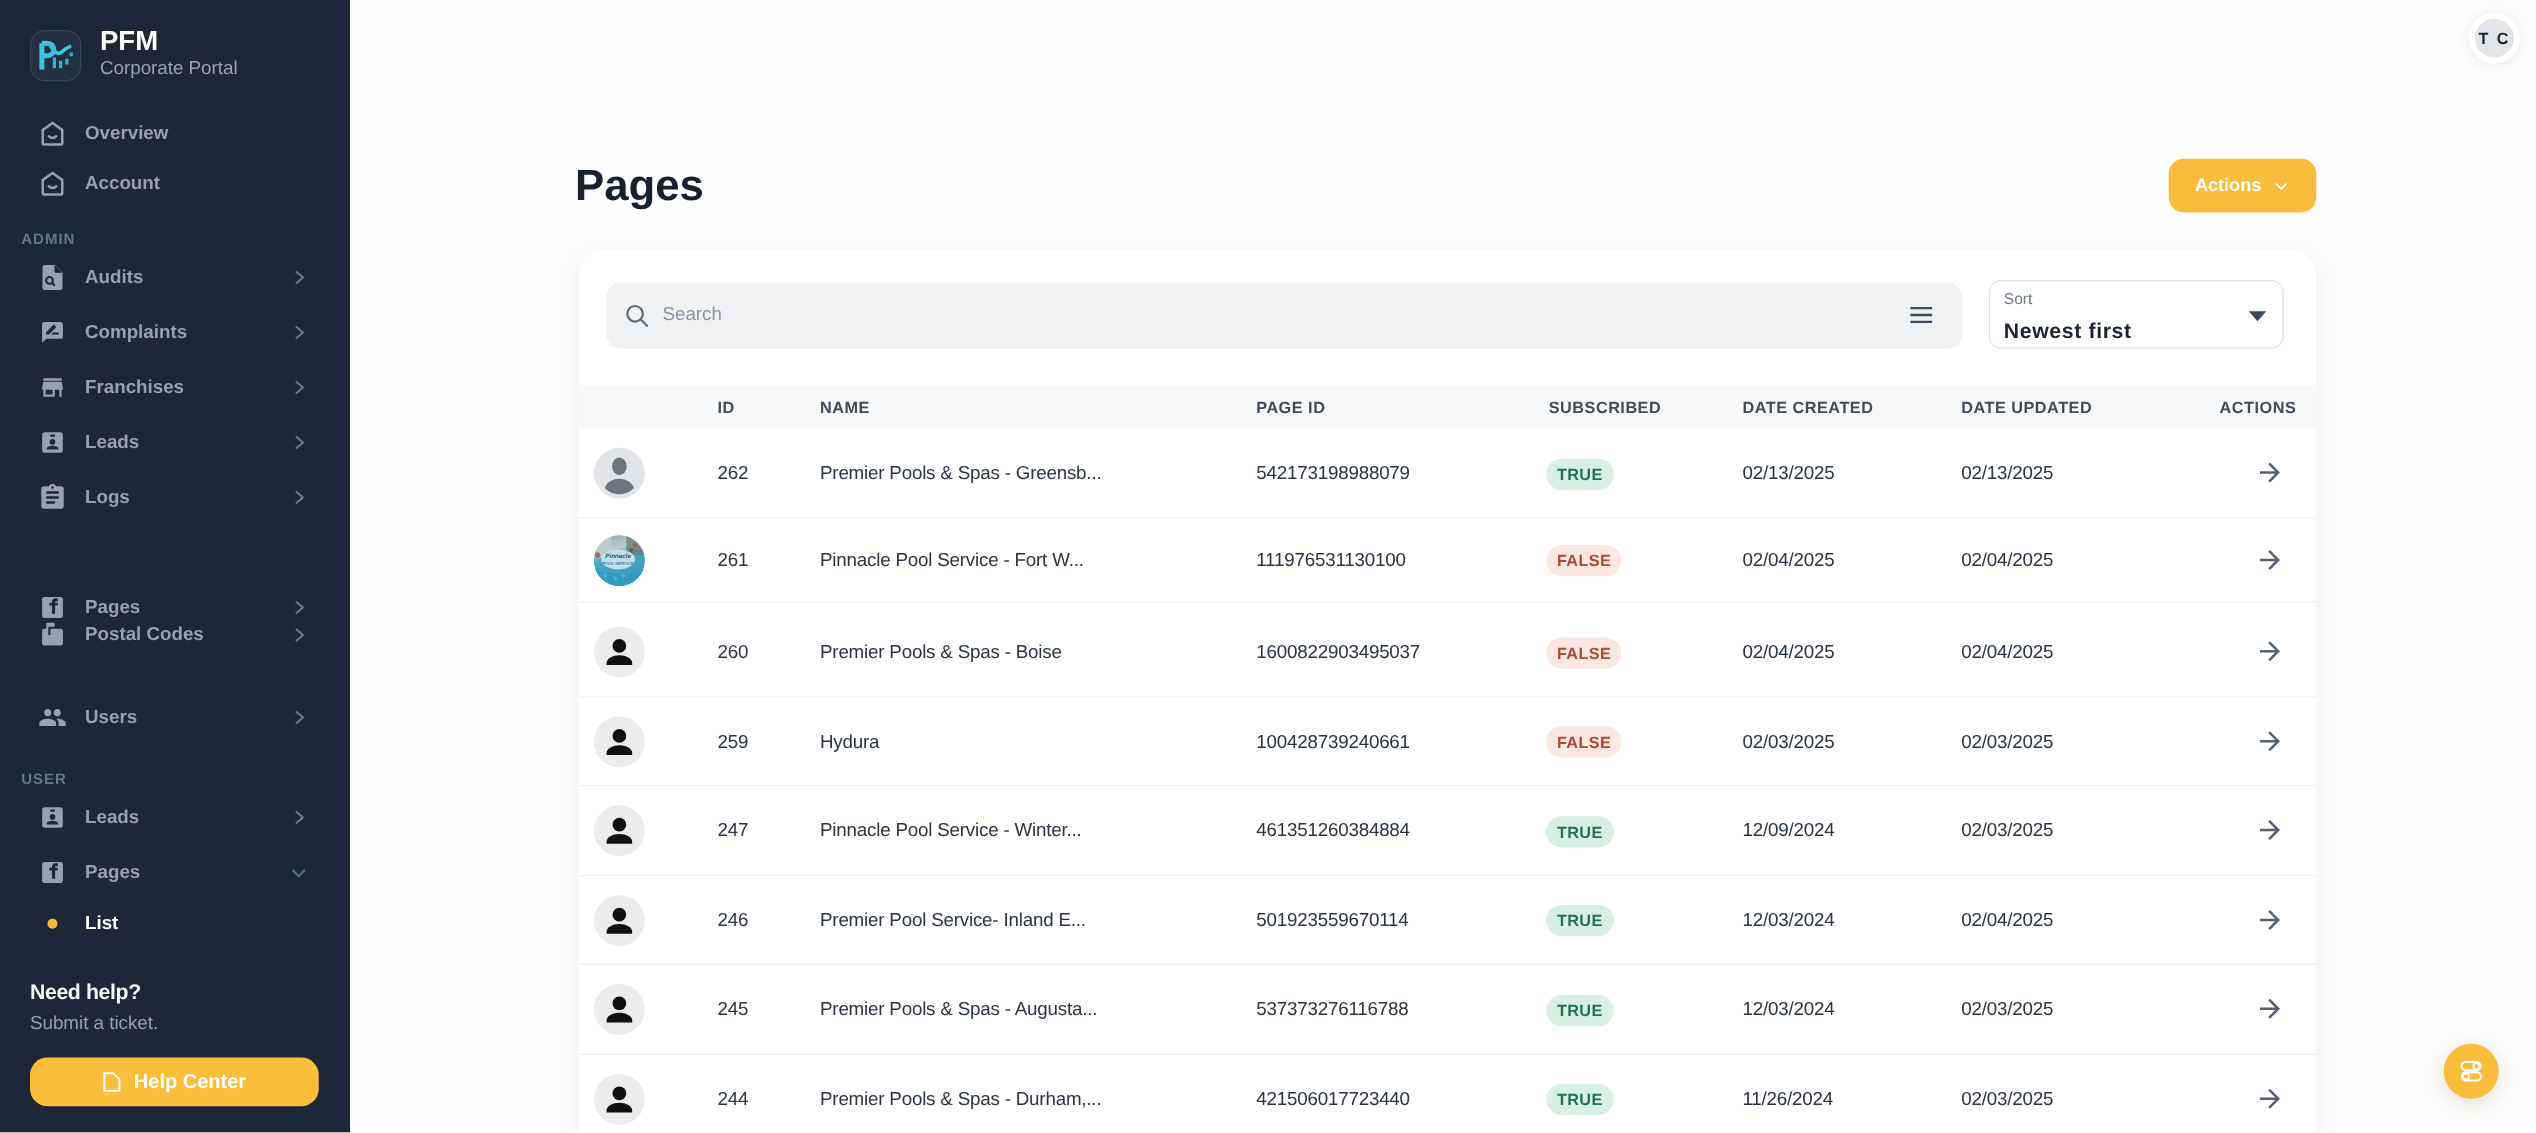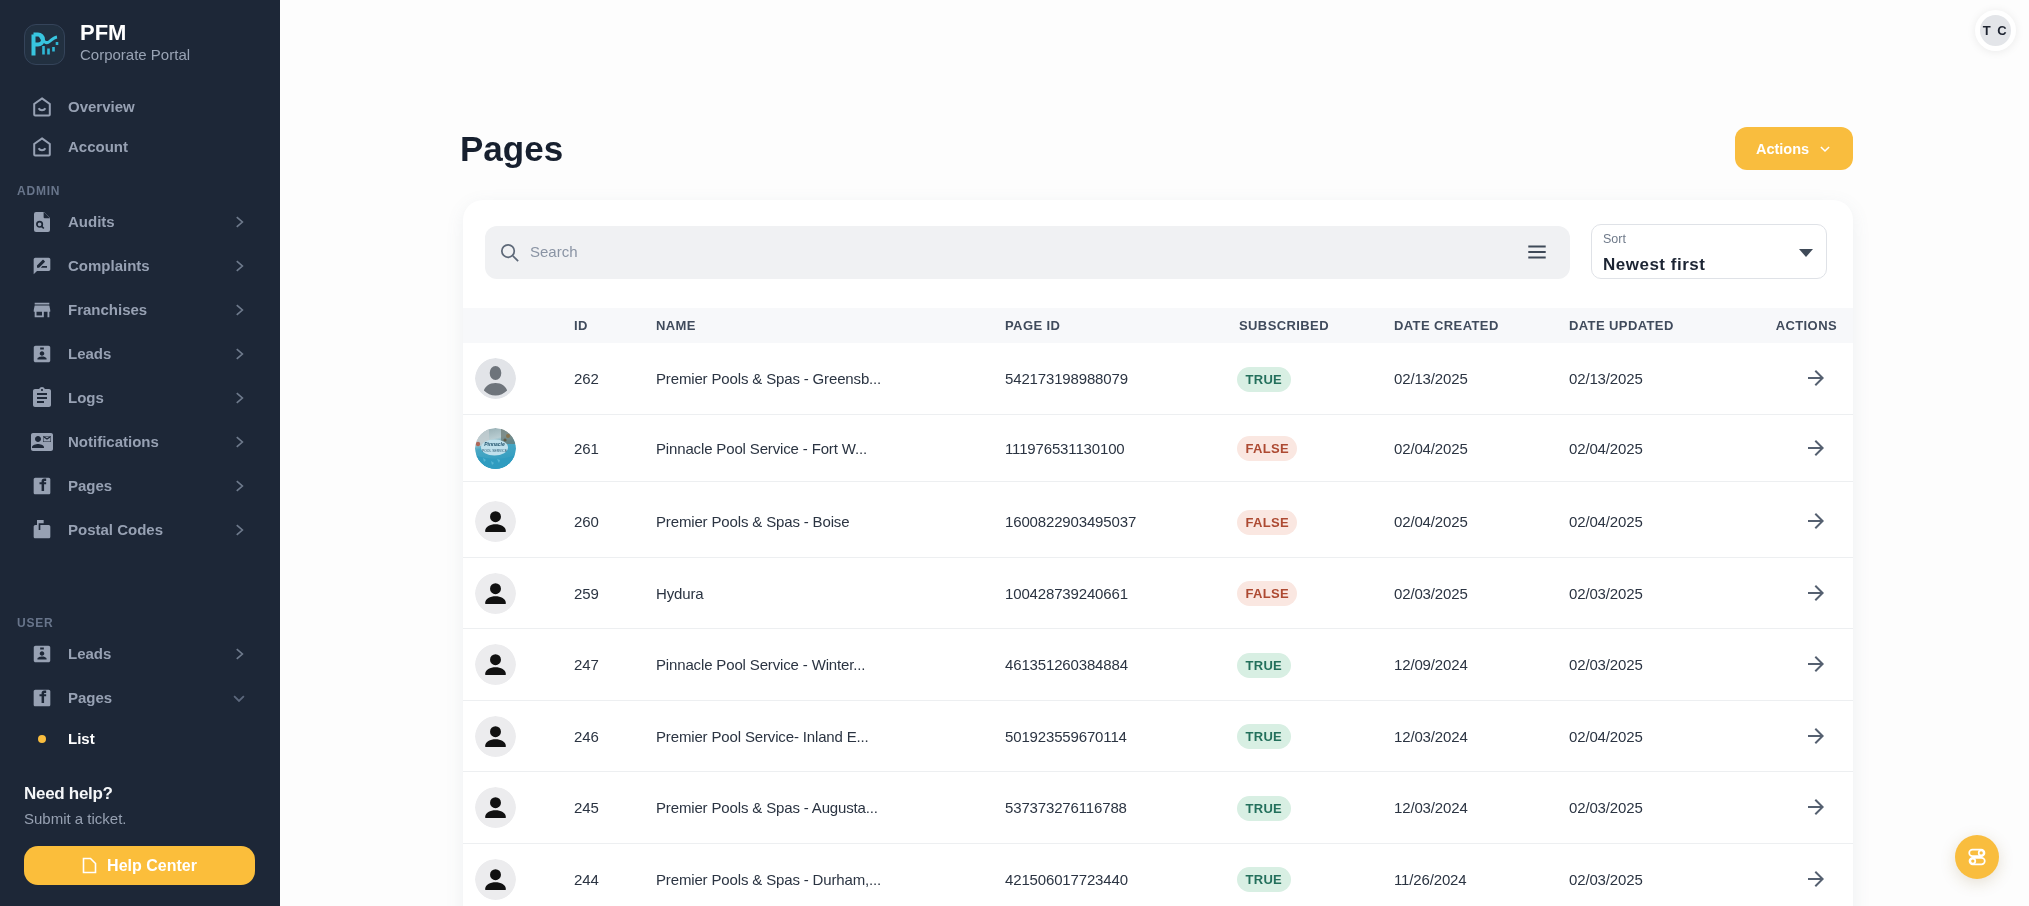--- a/index.html
+++ b/index.html
@@ -123,45 +123,43 @@
   </div>
   <div class="navitem" style="top:378px;">
     <svg class="nicon" viewBox="0 0 24 24" fill="#97a1b3">
         <path d="M19 3h-4.18C14.4 1.84 13.3 1 12 1c-1.3 0-2.4.84-2.82 2H5c-1.1 0-2 .9-2 2v14c0 1.1.9 2 2 2h14c1.1 0 2-.9 2-2V5c0-1.1-.9-2-2-2zm-7 0c.55 0 1 .45 1 1s-.45 1-1 1-1-.45-1-1 .45-1 1-1zm2 14H7v-2h7v2zm3-4H7v-2h10v2zm0-4H7V7h10v2z"></path>
       </svg>
     <div class="nlabel">Logs</div>
     <svg class="chev" viewBox="0 0 24 24" fill="none" stroke="#6e7a8c" stroke-width="2.2">
         <path d="M9 5.5 16.5 12 9 18.5"></path>
       </svg>
   </div>
-  <div class="navitem" style="top:422px;">
-    <svg class="nicon" viewBox="0 0 24 24" fill="#97a1b3">
-        <path d="M21 3H3c-1.1 0-2 .9-2 2v14c0 1.1.9 2 2 2h18c1.1 0 2-.9 2-2V5c0-1.1-.9-2-2-2zM8 6c1.66 0 3 1.34 3 3s-1.34 3-3 3-3-1.34-3-3 1.34-3 3-3zm6 12H2v-1c0-2 4-3.1 6-3.1s6 1.1 6 3.1v1zm7-6h-8V6h8v6z"></path>
-        <path d="M13.5 6.5h7v5h-7z" fill="#97a1b3"></path>
-        <path d="M14 7l3 2 3-2" stroke="#1d2737" stroke-width="1.4" fill="none"></path>
-      </svg>
-    <div class="nlabel">Notifications</div>
-    <svg class="chev" viewBox="0 0 24 24" fill="none" stroke="#6e7a8c" stroke-width="2.2">
-        <path d="M9 5.5 16.5 12 9 18.5"></path>
-      </svg>
-  </div>
   <div class="navitem" style="top:466px;">
     <svg class="nicon" style="width:20px;height:20px" viewBox="0 0 24 24" fill="#97a1b3">
         <path d="M20 2H4c-1.1 0-2 .9-2 2v16c0 1.1.9 2 2 2h16c1.1 0 2-.9 2-2V4c0-1.1-.9-2-2-2zm-3 8h-2.5v8h-3v-8H9V7.5h2.5V6c0-1.66 1.34-3 3-3H17v3h-2c-.28 0-.5.22-.5.5V7.5H17V10z"></path>
       </svg>
     <div class="nlabel">Pages</div>
     <svg class="chev" viewBox="0 0 24 24" fill="none" stroke="#6e7a8c" stroke-width="2.2">
         <path d="M9 5.5 16.5 12 9 18.5"></path>
       </svg>
   </div>
-  <div class="navitem" style="top:510px;">
+  <div class="navitem" style="top:488px;">
     <svg class="nicon" style="width:20px;height:20px" viewBox="0 0 24 24" fill="#97a1b3">
         <path d="M20 6H10v6H8V4h6V0H6v6H4c-1.1 0-2 .9-2 2v12c0 1.1.9 2 2 2h16c1.1 0 2-.9 2-2V8c0-1.1-.9-2-2-2z"></path>
       </svg>
     <div class="nlabel">Postal Codes</div>
+    <svg class="chev" viewBox="0 0 24 24" fill="none" stroke="#6e7a8c" stroke-width="2.2">
+        <path d="M9 5.5 16.5 12 9 18.5"></path>
+      </svg>
+  </div>
+  <div class="navitem" style="top:554px;">
+    <svg class="nicon" style="width:23px;height:23px" viewBox="0 0 24 24" fill="#97a1b3">
+        <path d="M16 11c1.66 0 2.99-1.34 2.99-3S17.66 5 16 5c-1.66 0-3 1.34-3 3s1.34 3 3 3zm-8 0c1.66 0 2.99-1.34 2.99-3S9.66 5 8 5C6.34 5 5 6.34 5 8s1.34 3 3 3zm0 2c-2.33 0-7 1.17-7 3.5V19h14v-2.5c0-2.33-4.67-3.5-7-3.5zm8 0c-.29 0-.62.02-.97.05 1.16.84 1.97 1.97 1.97 3.45V19h6v-2.5c0-2.33-4.67-3.5-7-3.5z"></path>
+      </svg>
+    <div class="nlabel">Users</div>
     <svg class="chev" viewBox="0 0 24 24" fill="none" stroke="#6e7a8c" stroke-width="2.2">
         <path d="M9 5.5 16.5 12 9 18.5"></path>
       </svg>
   </div>
 
   <div class="seclabel" style="top:616px;">USER</div>
 
   <div class="navitem" style="top:634px;">
     <svg class="nicon" style="width:22px;height:22px" viewBox="0 0 24 24" fill="#97a1b3">
         <path d="M19 3H5c-1.1 0-2 .9-2 2v14c0 1.1.9 2 2 2h14c1.1 0 2-.9 2-2V5c0-1.1-.9-2-2-2zm-9 2h4v2h-4V5zm2 4c1.38 0 2.5 1.12 2.5 2.5S13.38 14 12 14s-2.5-1.12-2.5-2.5S10.62 9 12 9zm5 9H7v-.75c0-1.66 3.33-2.5 5-2.5s5 .84 5 2.5V18z"></path>

